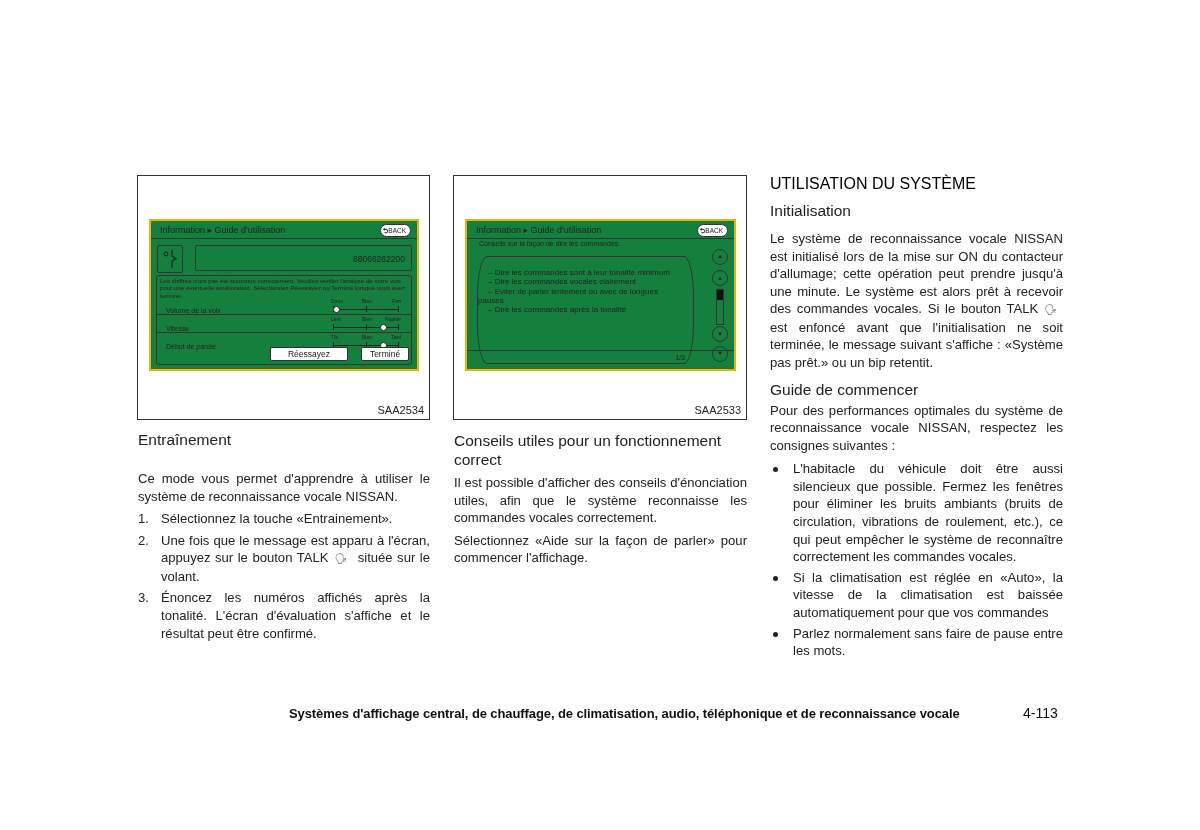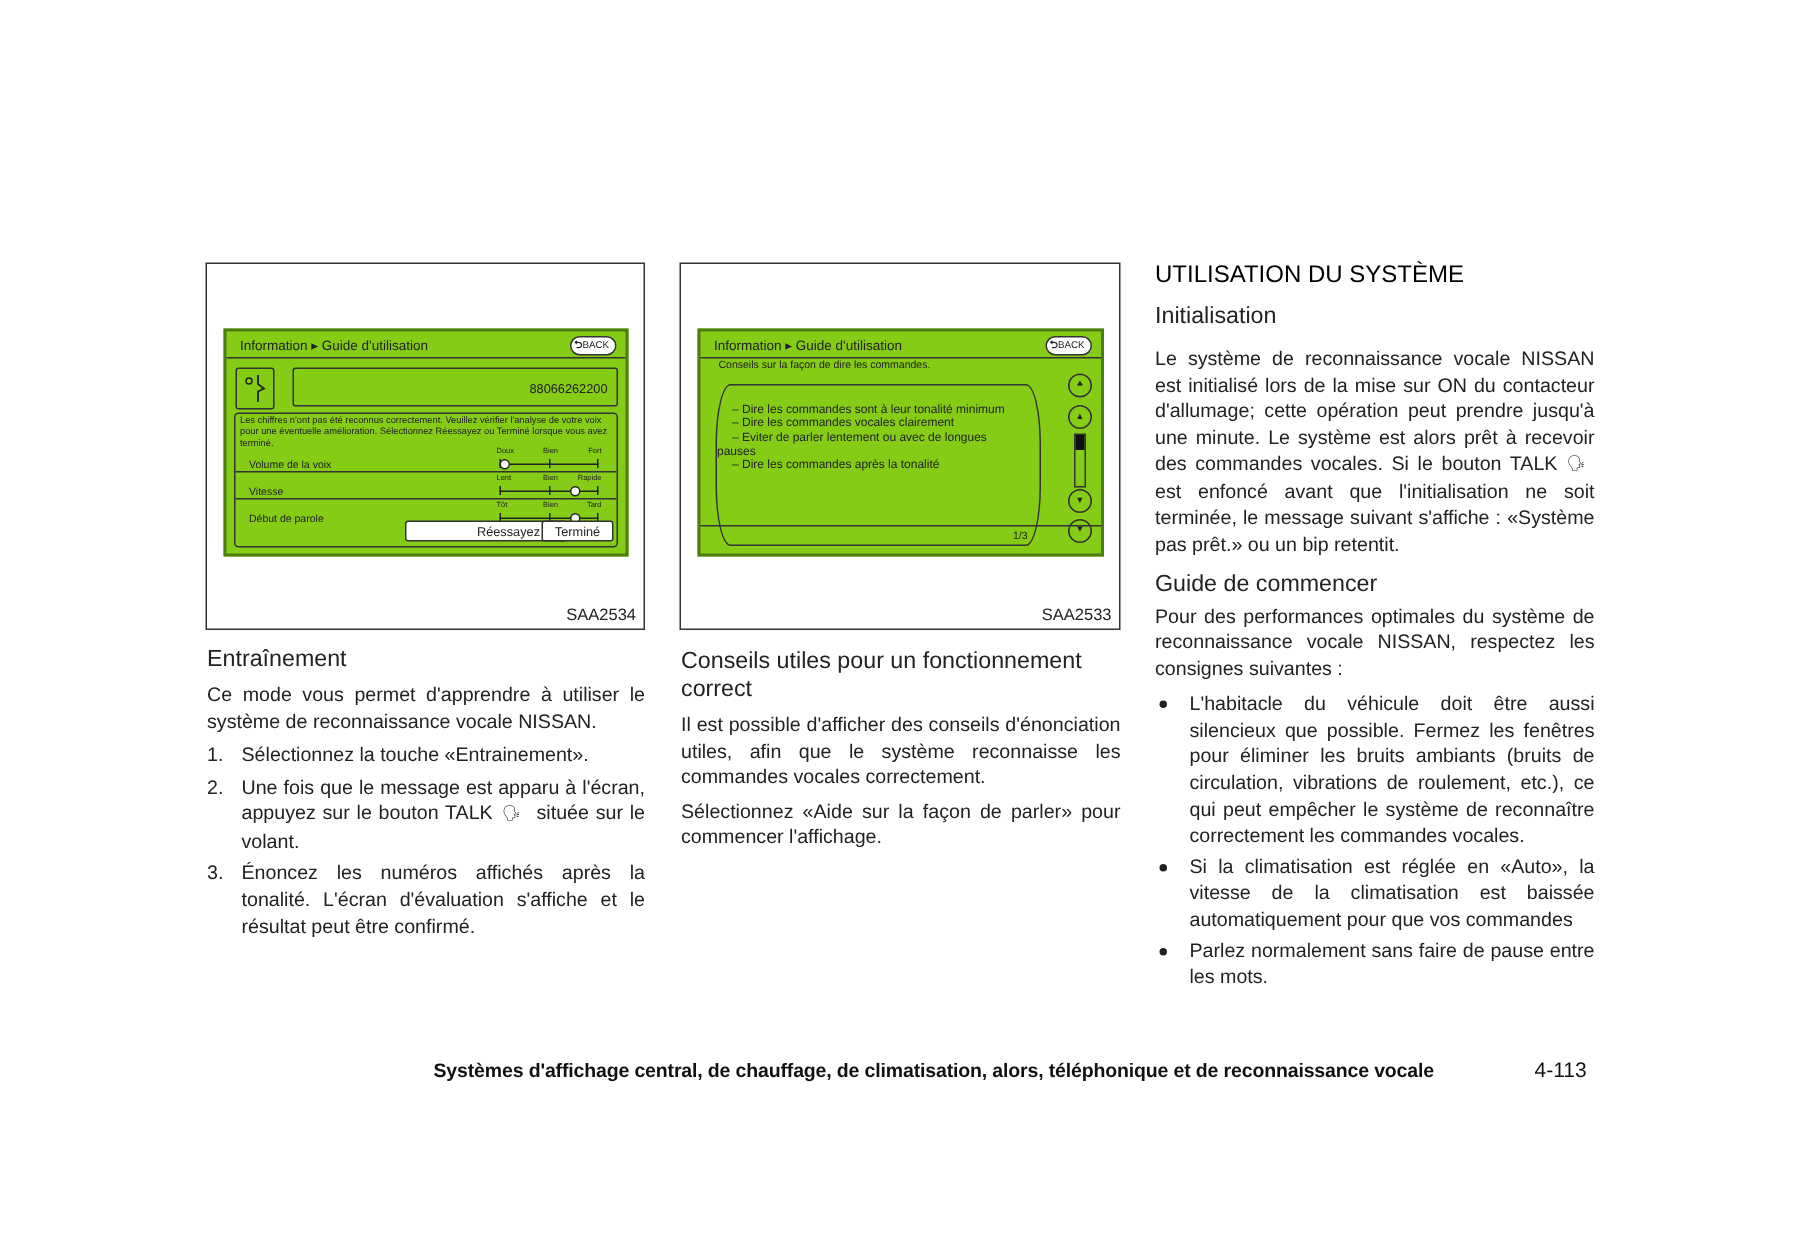--- a/index.html
+++ b/index.html
@@ -4,21 +4,21 @@
 <style>
   html, body { margin:0; padding:0; background:#fff; }
   body { width:1200px; height:830px; position:relative; overflow:hidden;
          font-family:"Liberation Sans", sans-serif; color:#222; }
   .abs { position:absolute; }
 
   
   .figure { position:absolute; border:1px solid #333; background:#fff; box-sizing:border-box; }
   .fig-code { position:absolute; right:5px; bottom:3px; font-size:11px; color:#222; }
 
-  .screen { position:absolute; border:2px solid #4d7c0f; background:#84cc16; box-sizing:border-box; }
+  .screen { position:absolute; border:2px solid #eab308; background:#15803d; box-sizing:border-box; }
   .screen-head { position:absolute; left:0; right:0; top:0; height:18px; border-bottom:1px solid #333;
                  font-size:9px; line-height:18px; padding-left:9px; box-sizing:border-box; }
   .back-btn { position:absolute; right:6px; top:3px; height:11px; border:1px solid #333; border-radius:7px;
               font-size:6.5px; line-height:11px; padding:0 4px 0 2px; background:#fff; }
   .back-btn .arr { font-size:7px; font-weight:bold; }
 
   
   .face-box { position:absolute; left:6px; top:24px; width:24px; height:26px; border:1px solid #333; border-radius:2px; }
   .num-box { position:absolute; left:44px; top:24px; right:5px; height:26px; border:1px solid #333; border-radius:2px;
              font-size:8.5px; text-align:right; padding-right:6px; line-height:26px; box-sizing:border-box; }
@@ -114,21 +114,21 @@
           <span class="lbl" style="left:31px;">Bien</span>
           <span class="lbl" style="right:0;">Tard</span>
           <div class="track"></div>
           <div class="tick" style="left:2px;"></div>
             <div class="tick" style="left:35px;"></div>
             <div class="tick" style="right:2px;"></div>
           <div class="knob" style="left:49px;"></div>
         </div>
       </div>
 
-      <div class="s1-btn" style="left:113px;width:76px;padding-left:30px;">Réessayez</div>
+      <div class="s1-btn" style="left:113px;width:76px;">Réessayez</div>
       <div class="s1-btn" style="right:2px;width:46px;">Terminé</div>
     </div>
   </div>
   <div class="fig-code">SAA2534</div>
 </div>
 
 <div class="figure" style="left:453px;top:175px;width:294px;height:245px;">
   <div class="screen" style="left:11px;top:43px;width:271px;height:152px;">
     <div class="screen-head">
       <span>Information ▸ Guide d'utilisation</span>
@@ -152,21 +152,21 @@
       </div>
     <div class="scroll-btn" style="top:105px;"><span>▾</span></div>
     <div class="scroll-btn" style="top:125px;"><span>⯆</span></div>
     <div class="s2-footer"></div>
   </div>
   <div class="fig-code">SAA2533</div>
 </div>
 
 <div class="abs" style="left:138px;top:431px;width:292px;">
   <div class="h-sub">Entraînement</div>
-  <div class="p" style="margin-top:5px;">Ce mode vous permet d'apprendre à utiliser le système de reconnaissance vocale NISSAN.</div>
+  <div class="p" style="margin-top:21px;">Ce mode vous permet d'apprendre à utiliser le système de reconnaissance vocale NISSAN.</div>
   <div class="p list-item" style="margin-top:5px;">
     <span class="marker">1.</span>
     <span>Sélectionnez la touche «Entrainement».</span>
   </div>
   <div class="p list-item">
     <span class="marker">2.</span>
     <span>Une fois que le message est apparu à l'écran, appuyez sur le bouton TALK</span><span class="talk-icon">🗣</span>
     <span>située sur le volant.</span>
   </div>
   <div class="p list-item">
@@ -196,14 +196,14 @@
   <div class="p bullet">
     <span class="dot"></span>
     <span>Si la climatisation est réglée en «Auto», la vitesse de la climatisation est baissée automatiquement pour que vos commandes</span>
   </div>
   <div class="p bullet">
     <span class="dot"></span>
     <span>Parlez normalement sans faire de pause entre les mots.</span>
   </div>
 </div>
 
-<div class="footer">Systèmes d'affichage central, de chauffage, de climatisation, alors, téléphonique et de reconnaissance vocale</div>
+<div class="footer">Systèmes d'affichage central, de chauffage, de climatisation, audio, téléphonique et de reconnaissance vocale</div>
 <div class="page-no">4-113</div>
 
 </body></html>

